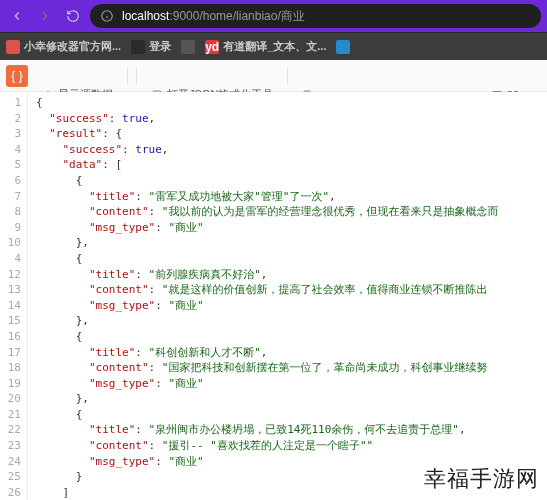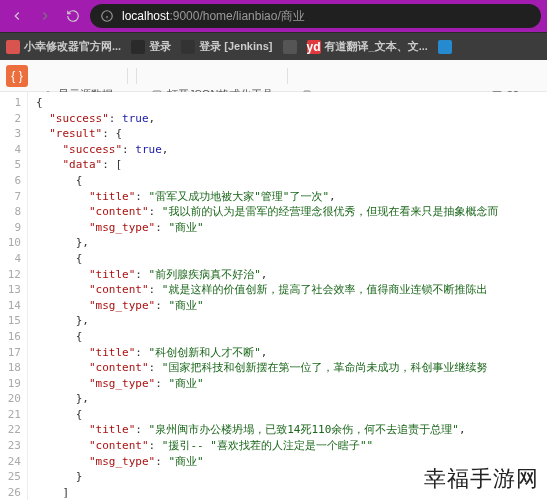--- a/index.html
+++ b/index.html
@@ -1,19 +1,19 @@
 <!DOCTYPE html>
 <html><head>
 <meta charset="utf-8">
 <style>
 * { margin: 0; padding: 0; box-sizing: border-box; }
 body { font-family: "Segoe UI", Arial, sans-serif; font-size: 12px; background: #fff; width: 547px; height: 500px; overflow: hidden; position: relative; }
 
 
-.browser-bar { background: #a21caf; height: 32px; display: flex; align-items: center; padding: 0 6px; gap: 6px; }
+.browser-bar { background: #6d28d9; height: 32px; display: flex; align-items: center; padding: 0 6px; gap: 6px; }
 .nav-btn { width: 22px; height: 22px; display: flex; align-items: center; justify-content: center; color: #ccc; border-radius: 50%; cursor: pointer; }
 .nav-btn svg { width: 14px; height: 14px; }
 .url-bar { flex: 1; background: #202020; height: 24px; border-radius: 12px; display: flex; align-items: center; padding: 0 10px; gap: 8px; color: #ccc; }
 .url-bar .info-icon { width: 14px; height: 14px; }
 .url-text { font-size: 12px; color: #999; white-space: nowrap; overflow: hidden; }
 .url-text .host { color: #fff; }
 
 
 .bookmarks { background: #3c3c3c; height: 28px; border-top: 1px solid #2a2a2a; display: flex; align-items: center; padding: 0 6px; gap: 10px; overflow: hidden; font-weight: bold; }
 .bookmark { display: flex; align-items: center; gap: 4px; color: #ccc; font-size: 11px; white-space: nowrap; cursor: pointer; }
@@ -72,24 +72,20 @@
 </div>
 
 <div class="bookmarks" id="bookmarks">
     <div class="bookmark">
       <div class="bm-icon" style="background: rgb(217, 83, 79); color: rgb(255, 255, 255);"></div>
       <span>小幸修改器官方网...</span>
     </div>
     <div class="bookmark">
       <div class="bm-icon" style="background: rgb(42, 42, 42); color: rgb(255, 255, 255);"></div>
       <span>登录</span>
-    </div>
-    <div class="bookmark">
-      <div class="bm-icon" style="background: rgb(51, 51, 51); color: rgb(255, 255, 255);"></div>
-      <span>登录 [Jenkins]</span>
     </div>
     <div class="bookmark">
       <div class="bm-icon" style="background: rgb(85, 85, 85); color: rgb(255, 255, 255);"></div>
     </div>
     <div class="bookmark">
       <div class="bm-icon" style="background: rgb(224, 58, 62); color: rgb(255, 255, 255);">yd</div>
       <span>有道翻译_文本、文...</span>
     </div>
     <div class="bookmark">
       <div class="bm-icon" style="background: rgb(37, 138, 208); color: rgb(255, 255, 255);"></div>

